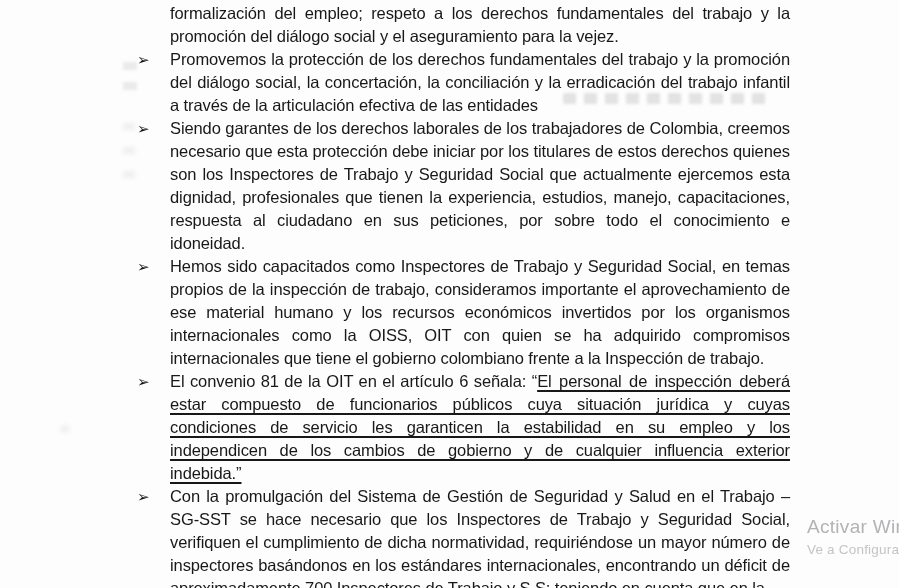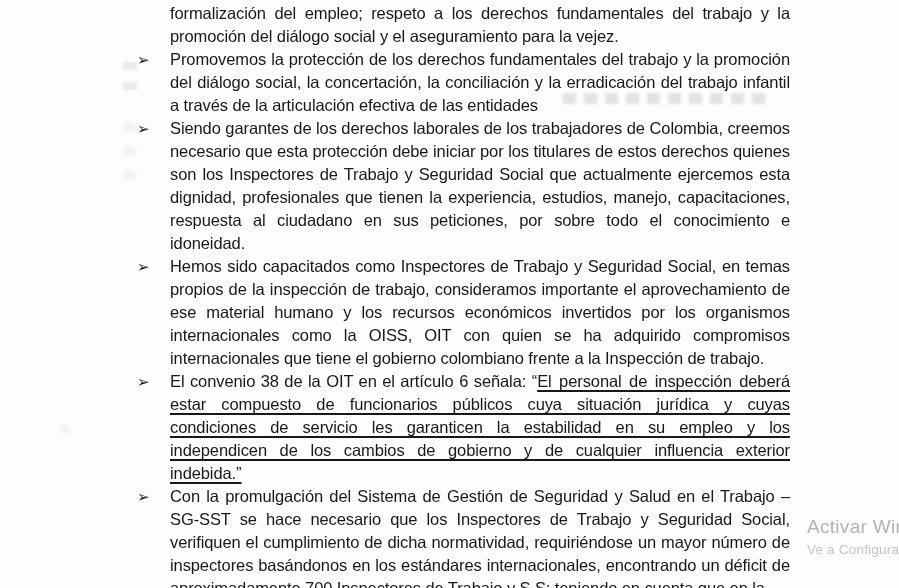--- a/index.html
+++ b/index.html
@@ -101,21 +101,21 @@
     <span>Siendo garantes de los derechos laborales de los trabajadores de Colombia, creemos necesario que esta protección debe iniciar por los titulares de estos derechos quienes son los Inspectores de Trabajo y Seguridad Social que actualmente ejercemos esta dignidad, profesionales que tienen la experiencia, estudios, manejo, capacitaciones, respuesta al ciudadano en sus peticiones, por sobre todo el conocimiento e idoneidad.</span>
   </p>
 
   <p class="para">
     <span class="bullet-marker">➢</span>
     <span>Hemos sido capacitados como Inspectores de Trabajo y Seguridad Social, en temas propios de la inspección de trabajo, consideramos importante el aprovechamiento de ese material humano y los recursos económicos invertidos por los organismos internacionales como la OISS, OIT con quien se ha adquirido compromisos internacionales que tiene el gobierno colombiano frente a la Inspección de trabajo.</span>
   </p>
 
   <p class="para">
     <span class="bullet-marker">➢</span>
-    <span>El convenio 38 de la OIT en el artículo 6 señala: “</span><span class="quote-seg">El personal de inspección deberá estar compuesto de funcionarios públicos cuya situación jurídica y cuyas condiciones de servicio les garanticen la estabilidad en su empleo y los independicen de los cambios de gobierno y de cualquier influencia exterior indebida.”</span>
+    <span>El convenio 81 de la OIT en el artículo 6 señala: “</span><span class="quote-seg">El personal de inspección deberá estar compuesto de funcionarios públicos cuya situación jurídica y cuyas condiciones de servicio les garanticen la estabilidad en su empleo y los independicen de los cambios de gobierno y de cualquier influencia exterior indebida.”</span>
   </p>
 
   <p class="para">
     <span class="bullet-marker">➢</span>
     <span>Con la promulgación del Sistema de Gestión de Seguridad y Salud en el Trabajo – SG-SST se hace necesario que los Inspectores de Trabajo y Seguridad Social, verifiquen el cumplimiento de dicha normatividad, requiriéndose un mayor número de inspectores basándonos en los estándares internacionales, encontrando un déficit de aproximadamente 700 Inspectores de Trabajo y S.S; teniendo en cuenta que en la</span>
   </p>
 
 </div>
 
 <div class="artifact ghost-line"></div>

